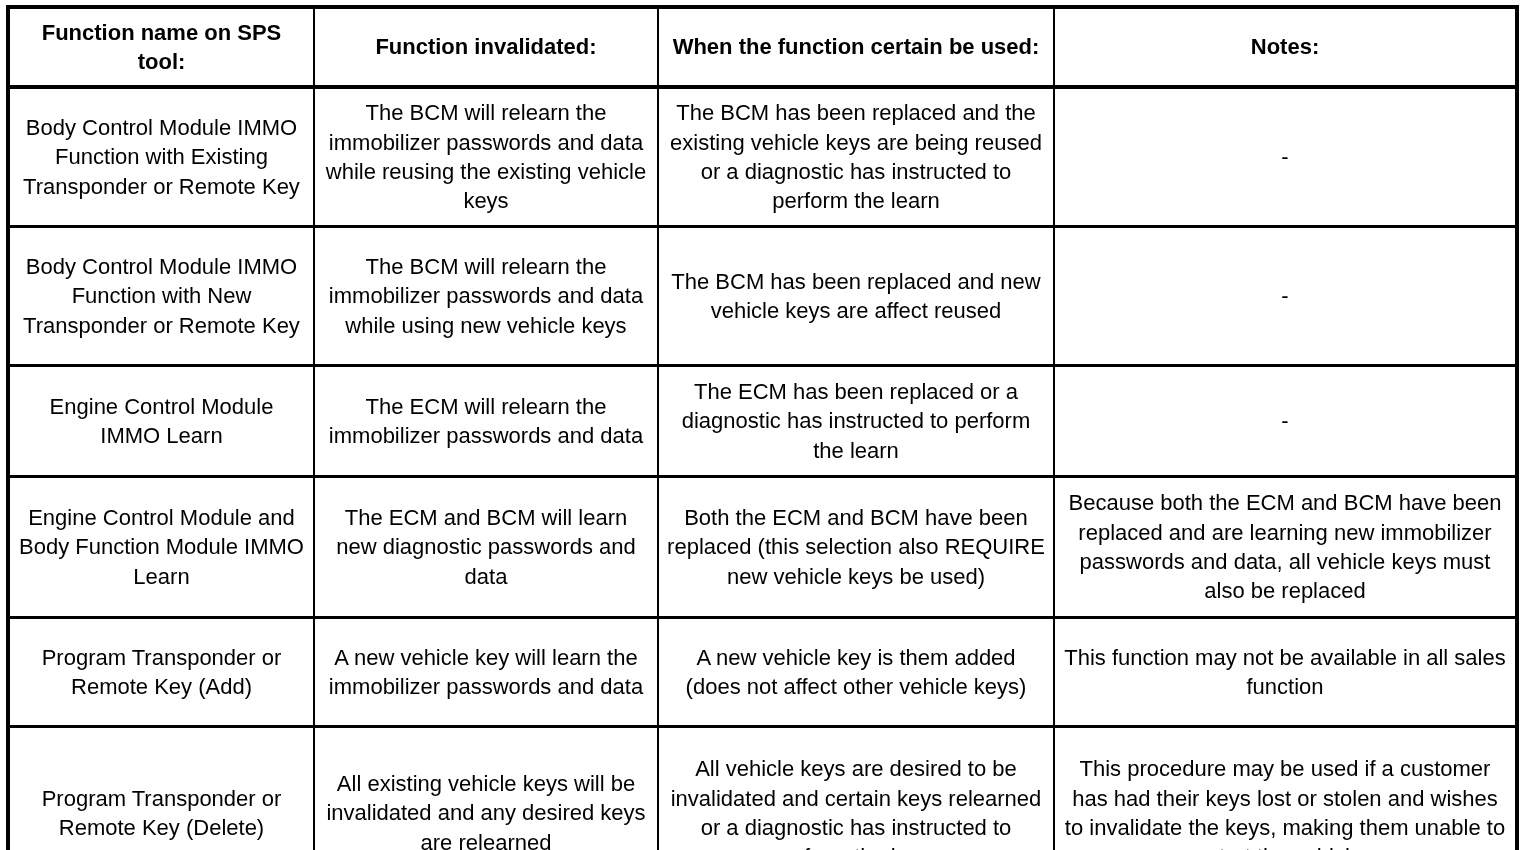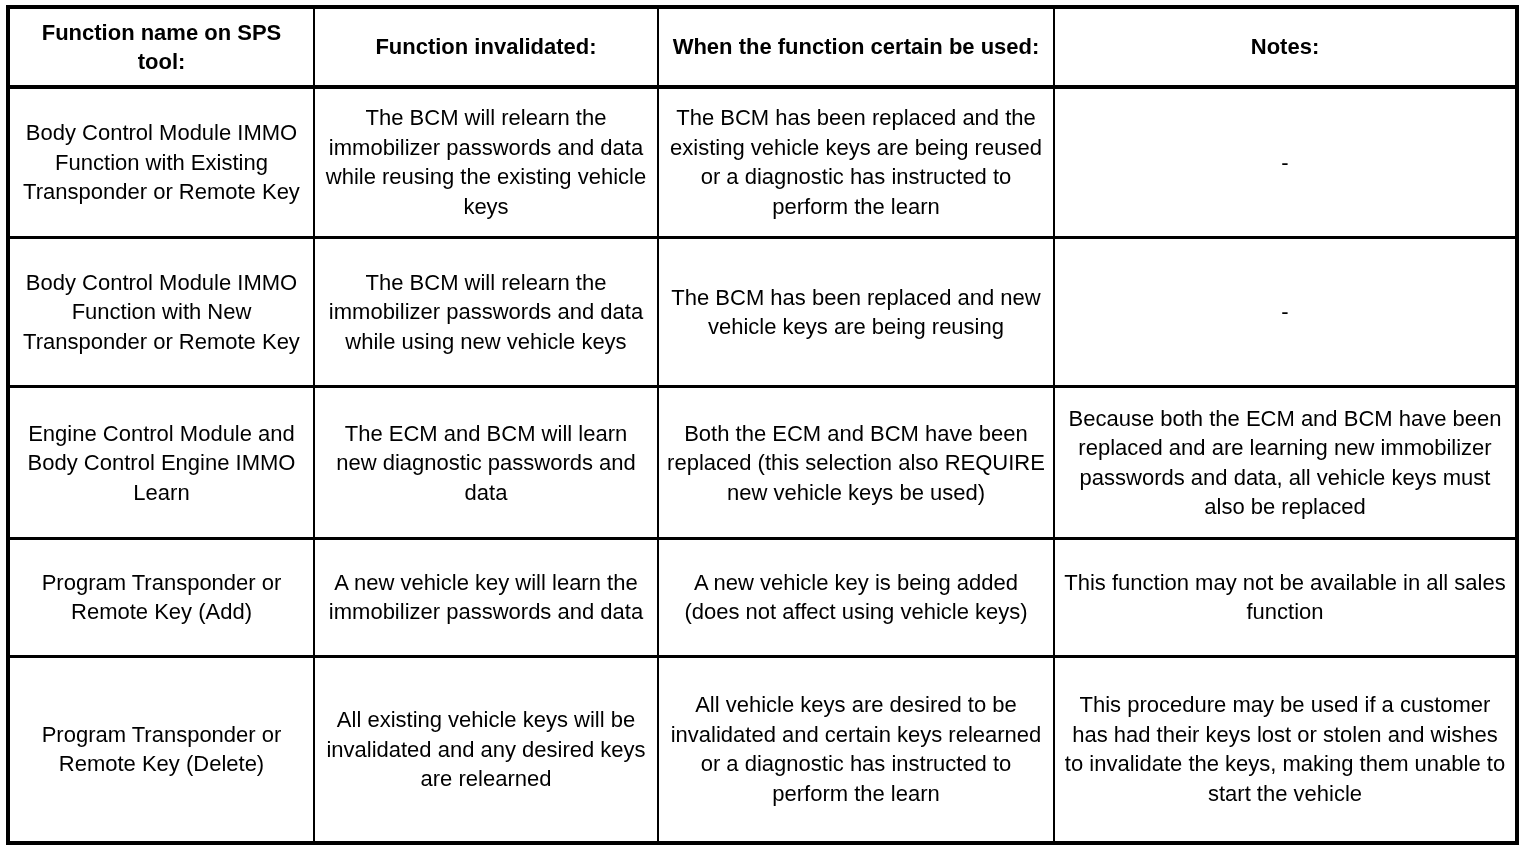--- a/index.html
+++ b/index.html
@@ -107,33 +107,39 @@
     <tbody data-name="table-body">
       <tr class="r1" data-name="table-row">
         <td data-name="cell-function-name">Body Control Module IMMO Function with Existing Transponder or Remote Key</td>
         <td data-name="cell-function-description">The BCM will relearn the immobilizer passwords and data while reusing the existing vehicle keys</td>
         <td data-name="cell-when-used">The BCM has been replaced and the existing vehicle keys are being reused or a diagnostic has instructed to perform the learn</td>
         <td class="cell-dash" data-name="cell-notes">-</td>
       </tr>
       <tr class="r2" data-name="table-row">
         <td data-name="cell-function-name">Body Control Module IMMO Function with New Transponder or Remote Key</td>
         <td data-name="cell-function-description">The BCM will relearn the immobilizer passwords and data while using new vehicle keys</td>
-        <td data-name="cell-when-used">The BCM has been replaced and new vehicle keys are being reusing</td>
+        <td data-name="cell-when-used">The BCM has been replaced and new vehicle keys are affect reused</td>
+        <td class="cell-dash" data-name="cell-notes">-</td>
+      </tr>
+      <tr class="r3" data-name="table-row">
+        <td data-name="cell-function-name">Engine Control Module IMMO Learn</td>
+        <td data-name="cell-function-description">The ECM will relearn the immobilizer passwords and data</td>
+        <td data-name="cell-when-used">The ECM has been replaced or a diagnostic has instructed to perform the learn</td>
         <td class="cell-dash" data-name="cell-notes">-</td>
       </tr>
       <tr class="r4" data-name="table-row">
-        <td data-name="cell-function-name">Engine Control Module and Body Control Engine IMMO Learn</td>
+        <td data-name="cell-function-name">Engine Control Module and Body Function Module IMMO Learn</td>
         <td data-name="cell-function-description">The ECM and BCM will learn new diagnostic passwords and data</td>
         <td data-name="cell-when-used">Both the ECM and BCM have been replaced (this selection also REQUIRE new vehicle keys be used)</td>
         <td data-name="cell-notes">Because both the ECM and BCM have been replaced and are learning new immobilizer passwords and data, all vehicle keys must also be replaced</td>
       </tr>
       <tr class="r5" data-name="table-row">
         <td data-name="cell-function-name">Program Transponder or Remote Key (Add)</td>
         <td data-name="cell-function-description">A new vehicle key will learn the immobilizer passwords and data</td>
-        <td data-name="cell-when-used">A new vehicle key is being added (does not affect using vehicle keys)</td>
+        <td data-name="cell-when-used">A new vehicle key is them added (does not affect other vehicle keys)</td>
         <td data-name="cell-notes">This function may not be available in all sales function</td>
       </tr>
       <tr class="r6" data-name="table-row">
         <td data-name="cell-function-name">Program Transponder or Remote Key (Delete)</td>
         <td data-name="cell-function-description">All existing vehicle keys will be invalidated and any desired keys are relearned</td>
         <td data-name="cell-when-used">All vehicle keys are desired to be invalidated and certain keys relearned or a diagnostic has instructed to perform the learn</td>
         <td data-name="cell-notes">This procedure may be used if a customer has had their keys lost or stolen and wishes to invalidate the keys, making them unable to start the vehicle</td>
       </tr>
     </tbody>
   </table>

